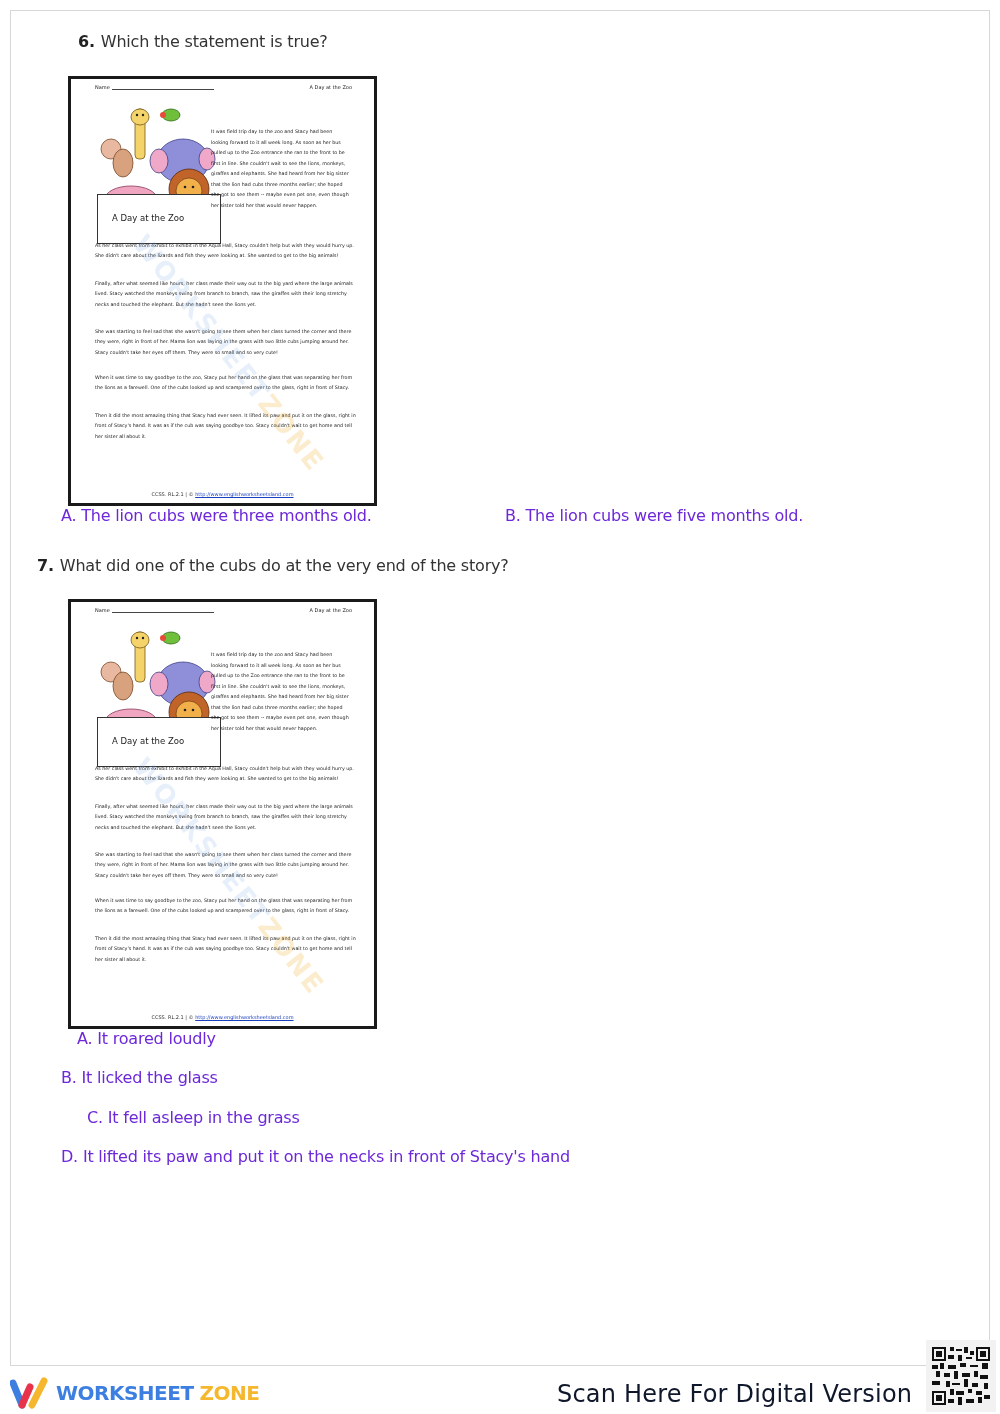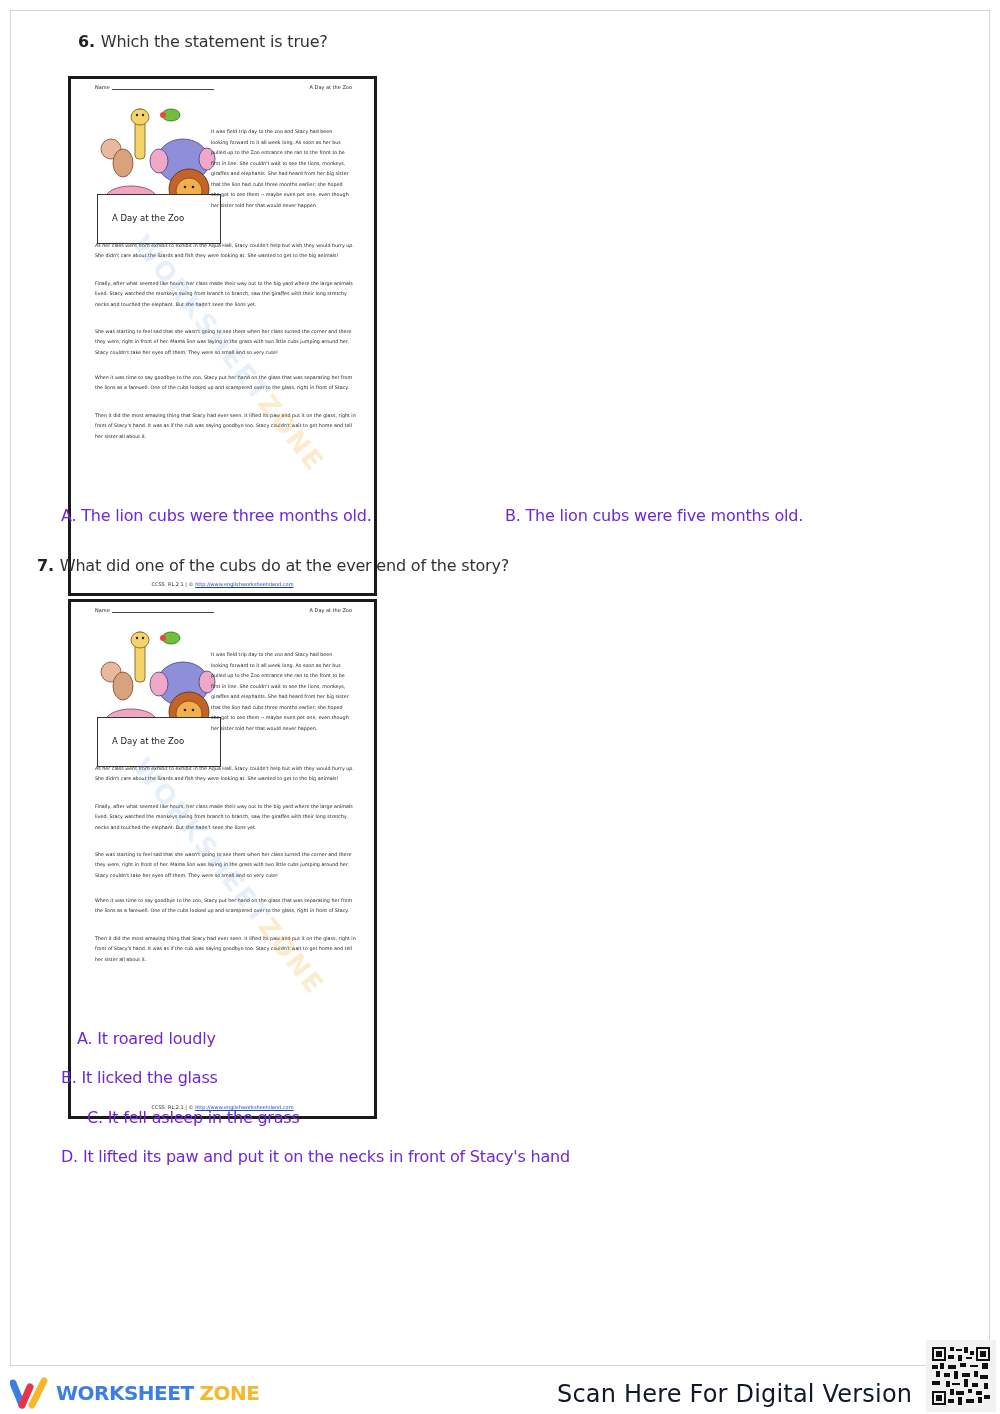--- a/index.html
+++ b/index.html
@@ -11,21 +11,21 @@
     border: 1px solid #d6d6d6; background: #fff;
   }
 
   .q-title {
     position: absolute; left: 37px; font-size: 16px; color: #333;
     font-family: "DejaVu Sans", sans-serif; letter-spacing: -0.2px;
   }
   .q-title .num { font-weight: bold; margin-right: 6px; color: #222; }
 
   .thumb {
-    position: absolute; left: 68px; width: 309px; height: 520px;
+    position: absolute; left: 68px; width: 309px; height: 430px;
     border: 3px solid #1a1a1a; background: #fff; overflow: hidden;
     font-family: "DejaVu Sans", sans-serif;
   }
   .thumb .hdr-name { position: absolute; left: 24px; top: 5px; font-size: 5px; color: #222; }
   .thumb .hdr-name .line { display: inline-block; width: 102px; border-bottom: 1px solid #444; margin-left: 2px; vertical-align: bottom; }
   .thumb .hdr-title { position: absolute; right: 22px; top: 5px; font-size: 5px; color: #222; }
 
   .thumb .art { position: absolute; left: 24px; top: 22px; width: 124px; height: 140px; }
   .thumb .art-box {
     position: absolute; left: 26px; top: 115px; width: 124px; height: 50px;
@@ -124,21 +124,21 @@
   <div class="p-body" style="top:294px;">When it was time to say goodbye to the zoo, Stacy put her hand on the glass that was separating her from the lions as a farewell. One of the cubs looked up and scampered over to the glass, right in front of Stacy.</div>
   <div class="p-body" style="top:332px;">Then it did the most amazing thing that Stacy had ever seen. It lifted its paw and put it on the glass, right in front of Stacy's hand. It was as if the cub was saying goodbye too. Stacy couldn't wait to get home and tell her sister all about it.</div>
   <div class="wm"><span>WORKSHEET</span><span class="z">ZONE</span></div>
   <div class="footer"><span>CCSS. RL.2.1 | © </span><a>http://www.englishworksheetsland.com</a></div>
 </div>
 
 <div class="opt" style="left:61px; top:506px;">A. The lion cubs were three months old.</div>
 <div class="opt" style="left:505px; top:506px;">B. The lion cubs were five months old.</div>
 
 <div class="q-title" style="top:556px;">
-  <span class="num">7.</span><span>What did one of the cubs do at the ever end of the story?</span>
+  <span class="num">7.</span><span>What did one of the cubs do at the very end of the story?</span>
 </div>
 
 <div class="thumb" style="top:599px;">
   <div class="hdr-name"><span>Name</span><span class="line"></span></div>
   <div class="hdr-title">A Day at the Zoo</div>
   <svg class="art" viewBox="0 0 124 140">
     <rect x="40" y="8" width="10" height="50" rx="4" fill="#f3d36a" stroke="#7a5a1a" stroke-width="0.8"></rect>
     <ellipse cx="45" cy="16" rx="9" ry="8" fill="#f3d36a" stroke="#7a5a1a" stroke-width="0.8"></ellipse>
     <circle cx="42" cy="14" r="1.2" fill="#222"></circle>
       <circle cx="48" cy="14" r="1.2" fill="#222"></circle>

